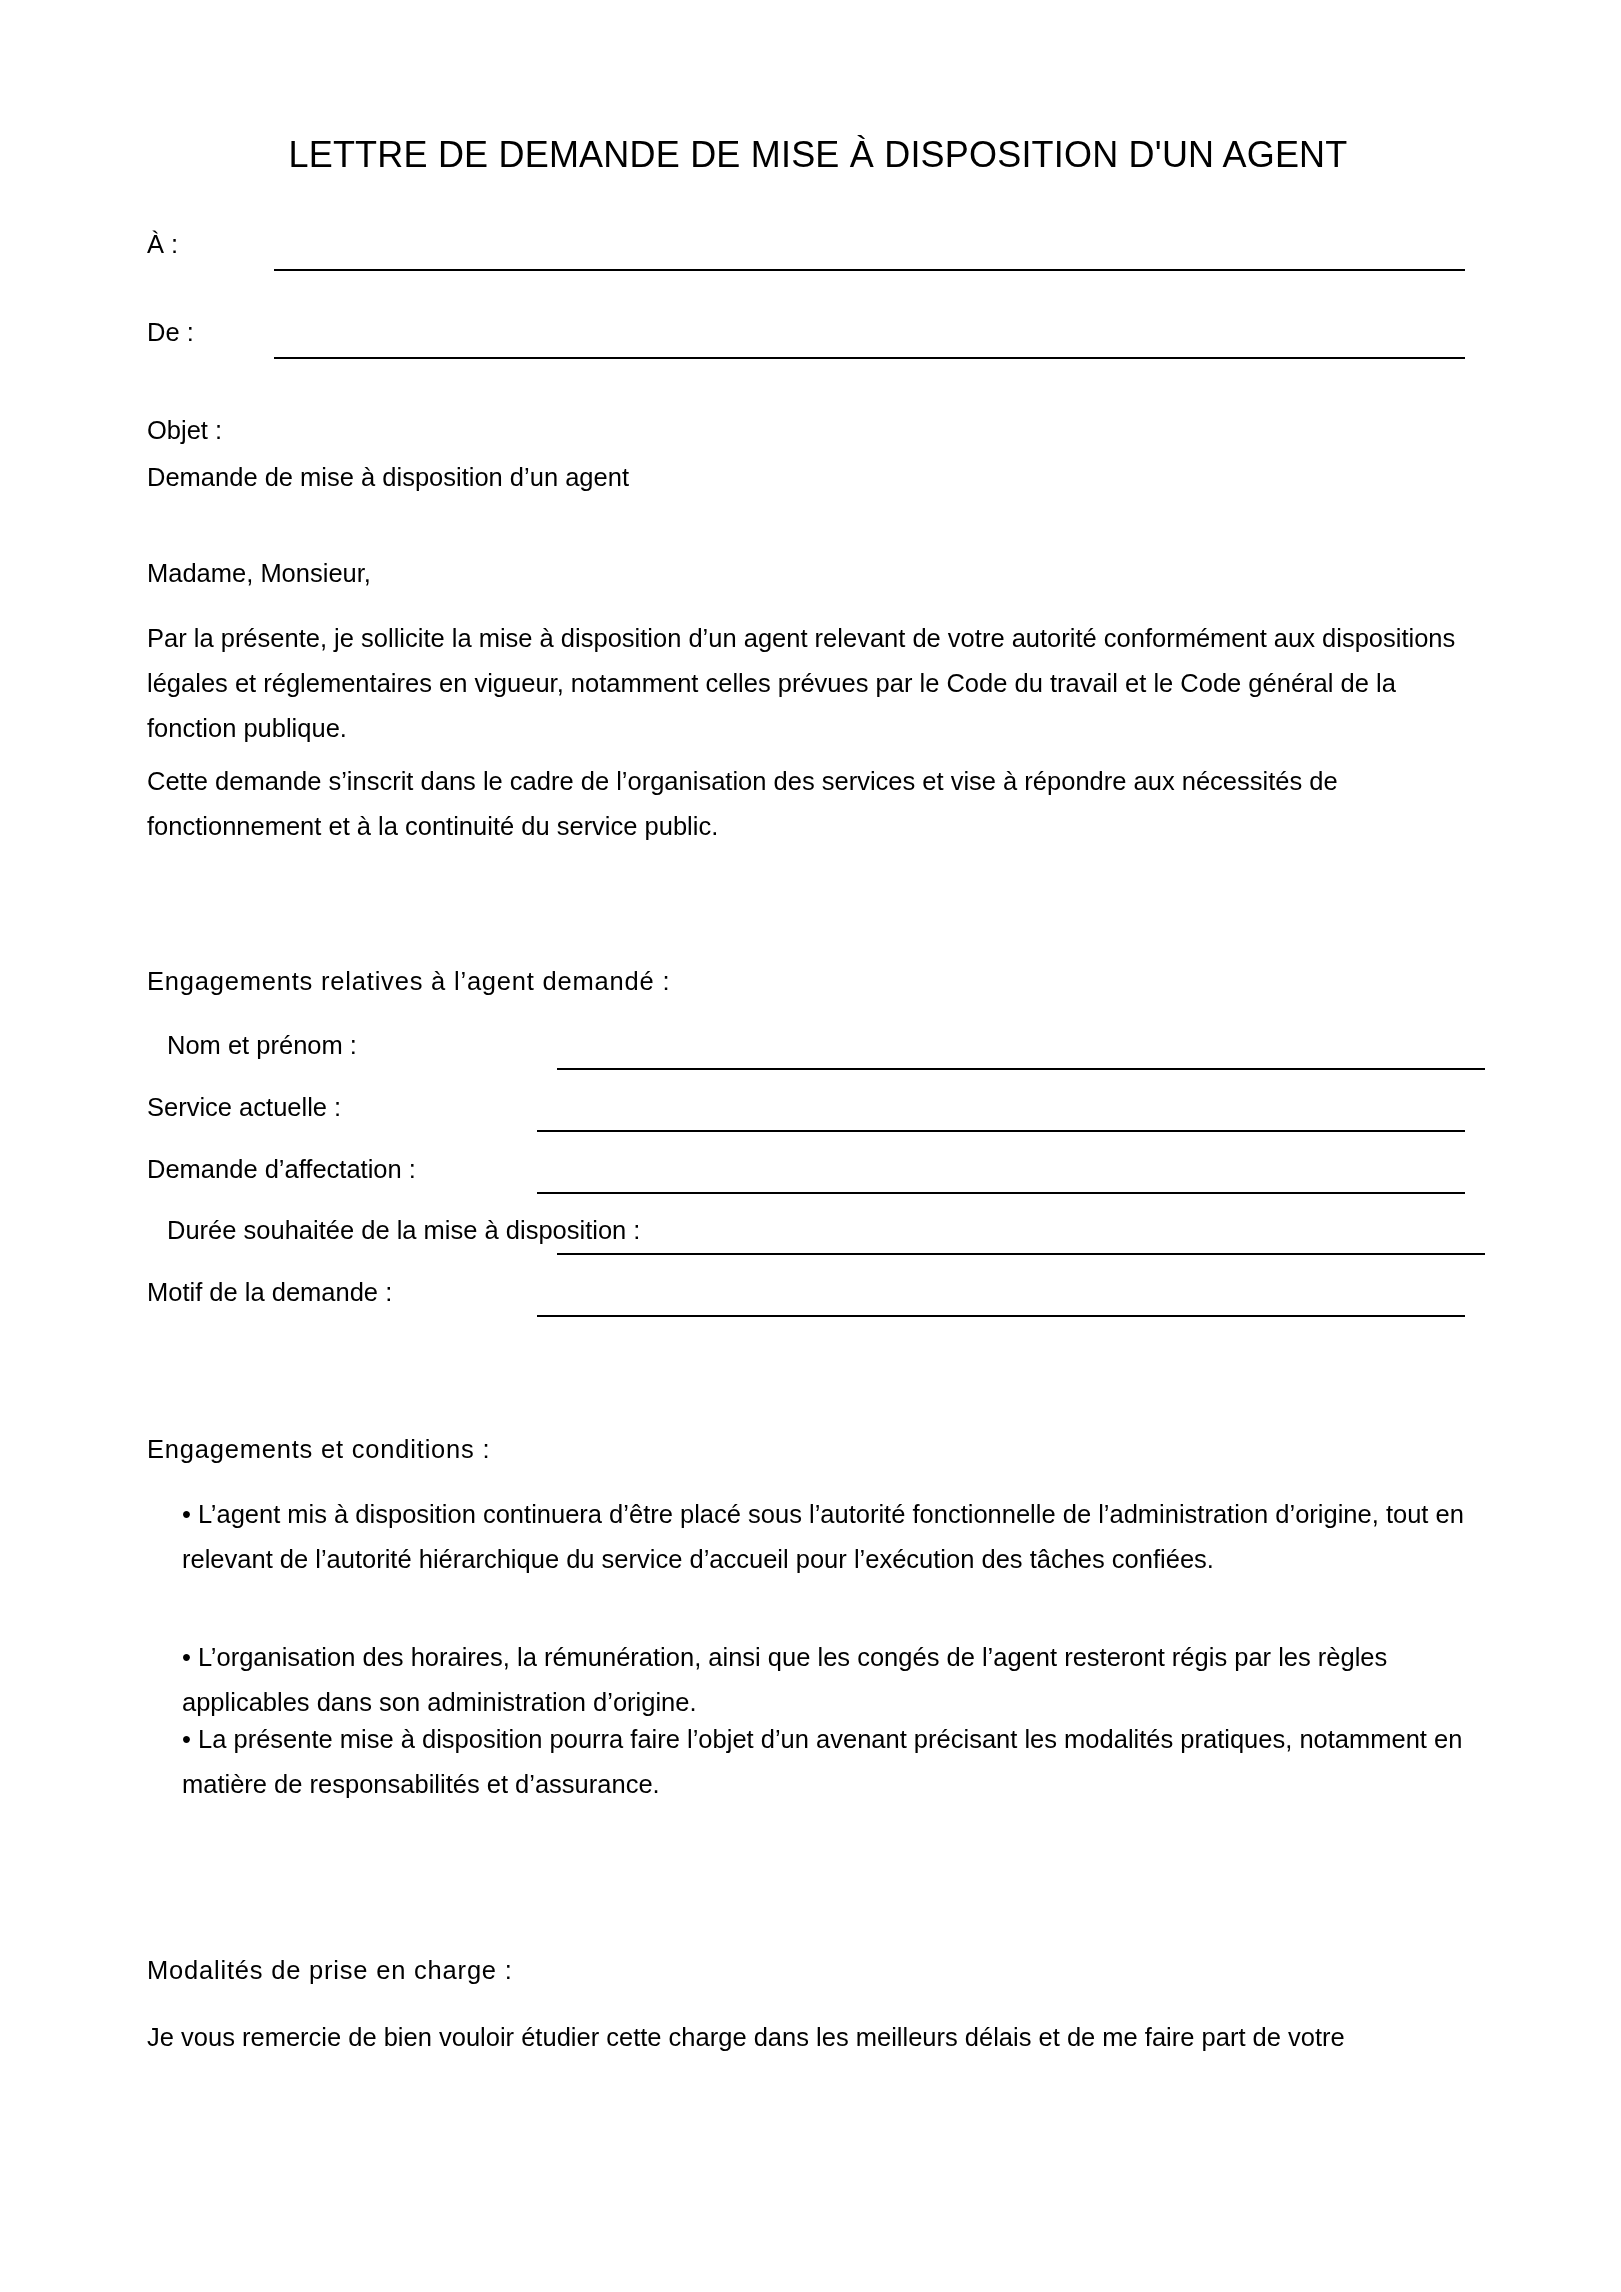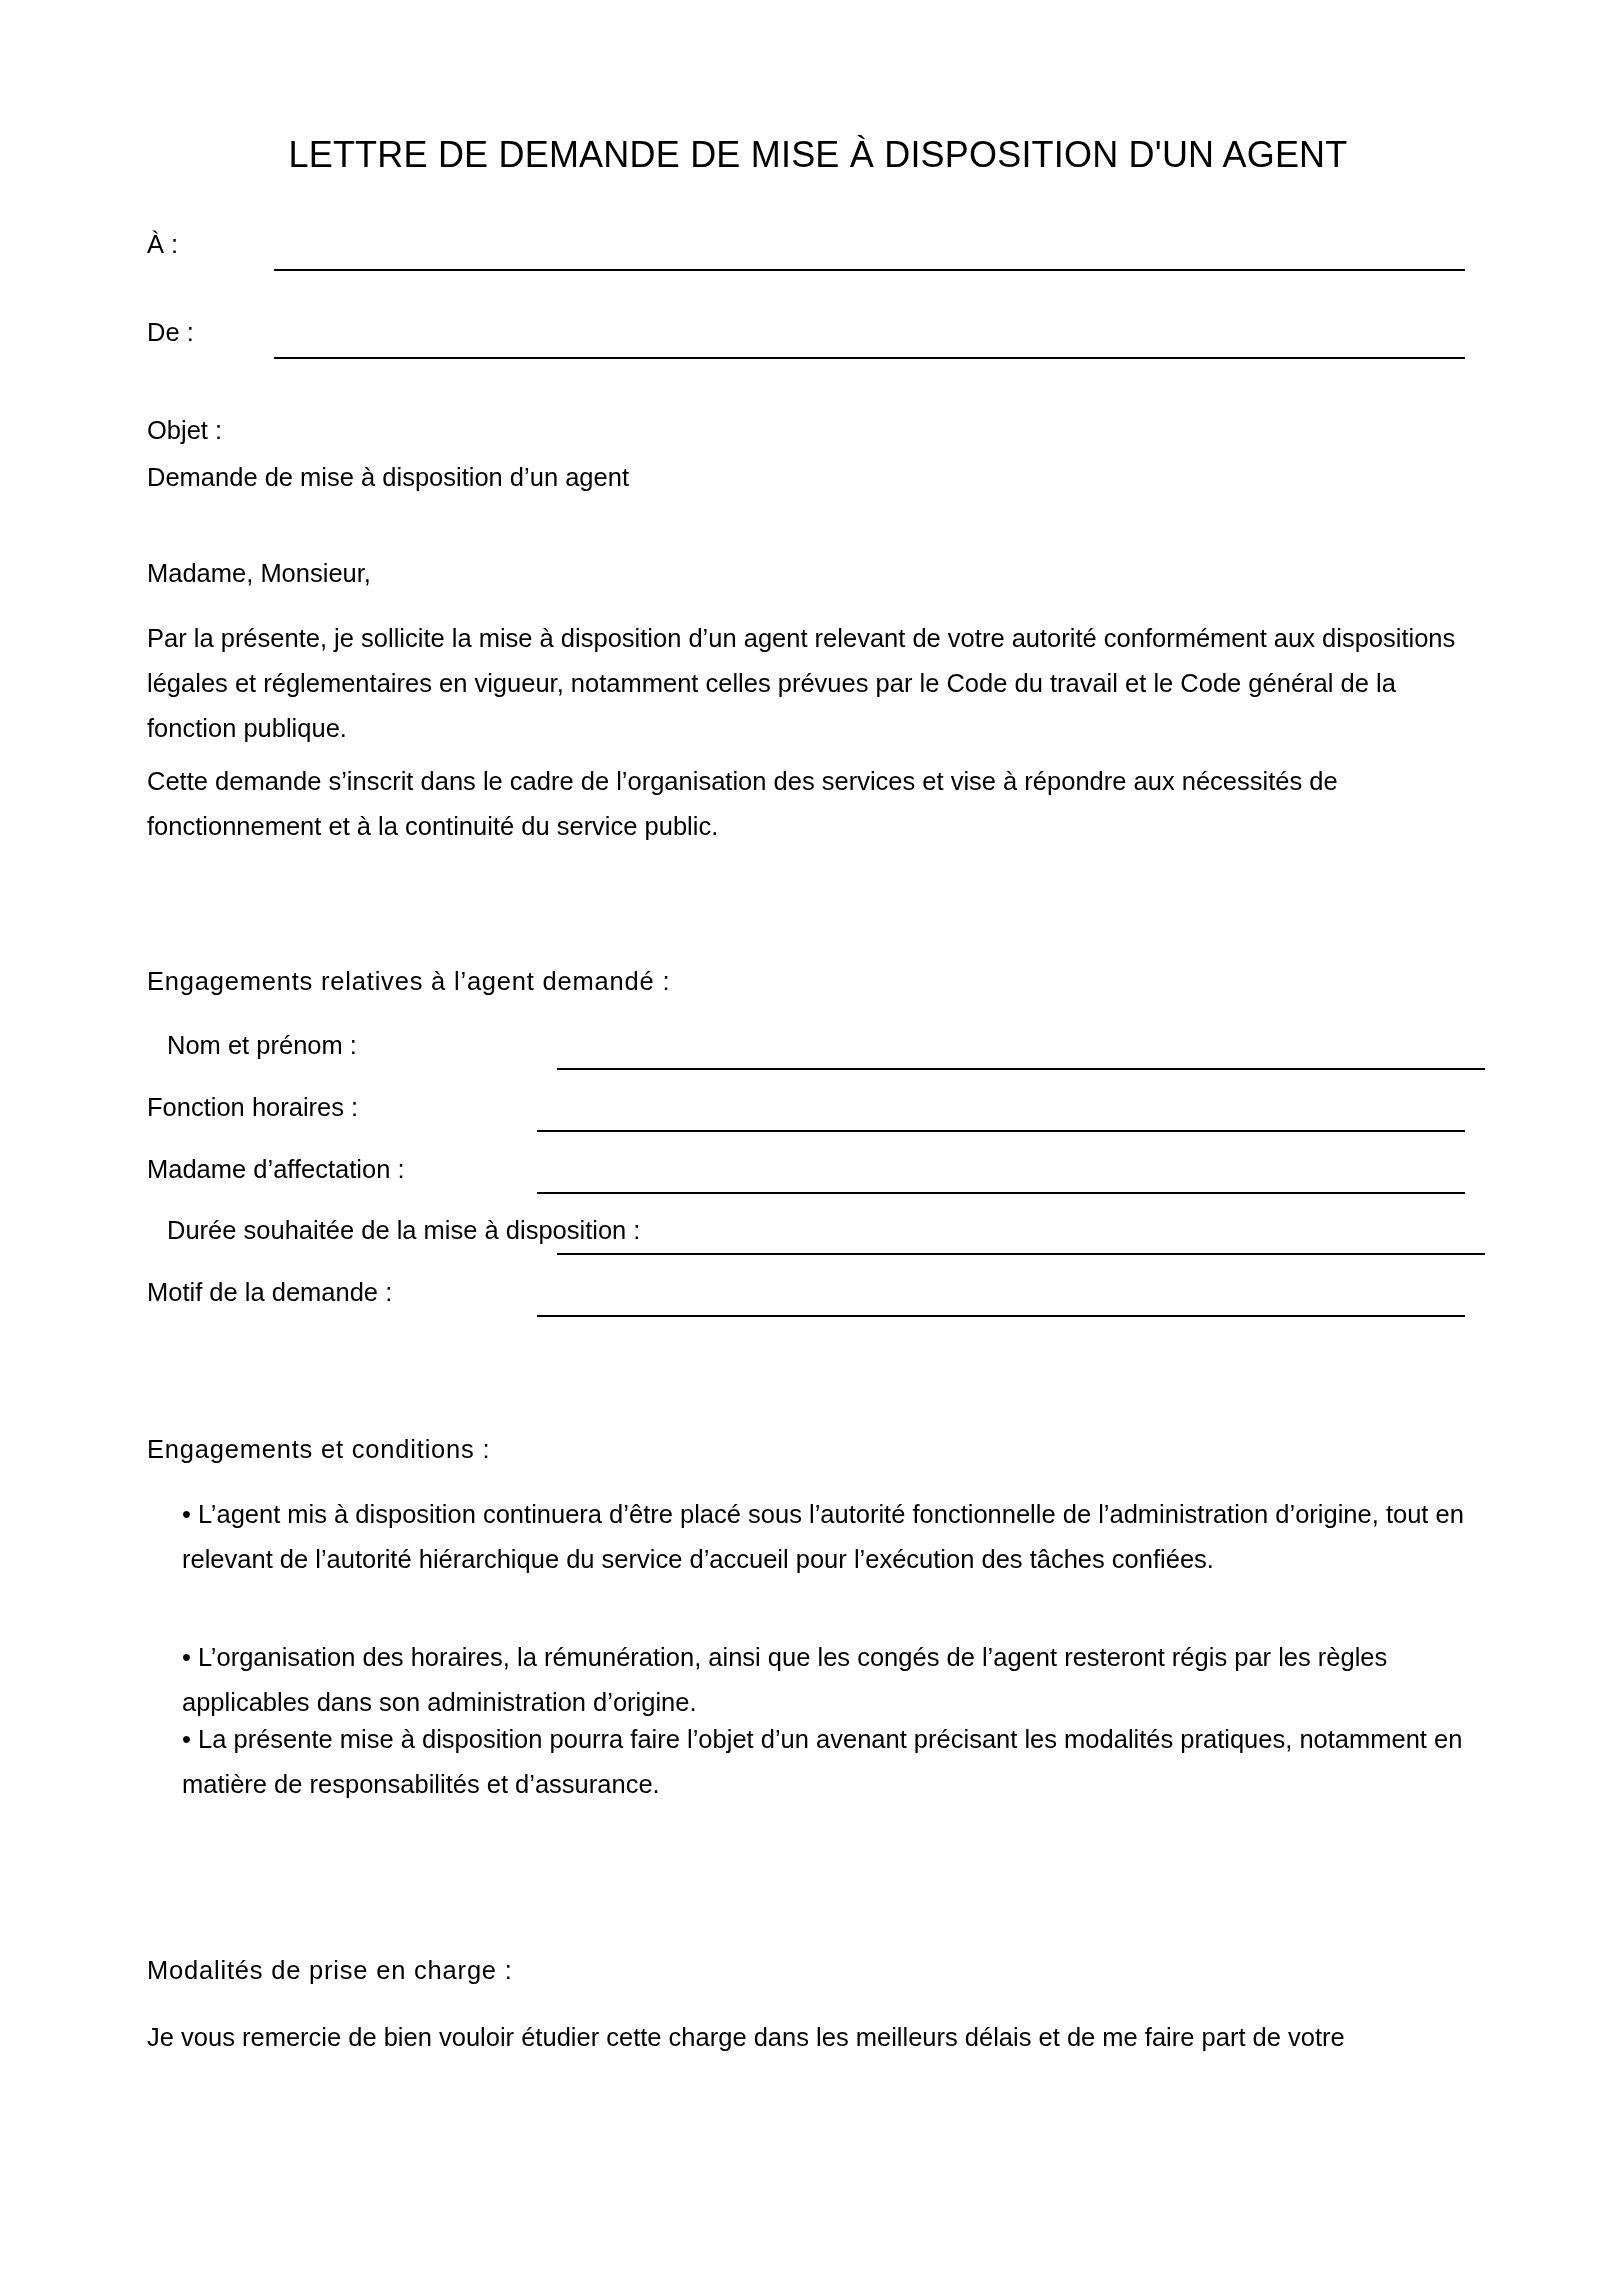--- a/index.html
+++ b/index.html
@@ -150,26 +150,26 @@
   <div class="para" style="top: 616px;">Par la présente, je sollicite la mise à disposition d’un agent relevant de votre autorité conformément aux dispositions légales et réglementaires en vigueur, notamment celles prévues par le Code du travail et le Code général de la fonction publique.</div>
 
   <div class="section-head" style="top: 963px;">Engagements relatives à l’agent demandé :</div>
 
   <div class="field-row" style="top: 1029px; margin-left: 20px;">
     <span class="field-label">Nom et prénom :</span>
     <div class="rule"></div>
   </div>
 
   <div class="field-row" style="top: 1091px;">
-    <span class="field-label">Fonction horaires :</span>
+    <span class="field-label">Service actuelle :</span>
     <div class="rule"></div>
   </div>
 
   <div class="field-row" style="top: 1153px;">
-    <span class="field-label">Madame d’affectation :</span>
+    <span class="field-label">Demande d’affectation :</span>
     <div class="rule"></div>
   </div>
 
   <div class="field-row" style="top: 1214px; margin-left: 20px;">
     <span class="field-label">Durée souhaitée de la mise à disposition :</span>
     <div class="rule"></div>
   </div>
 
   <div class="field-row" style="top: 1276px;">
     <span class="field-label">Motif de la demande :</span>

